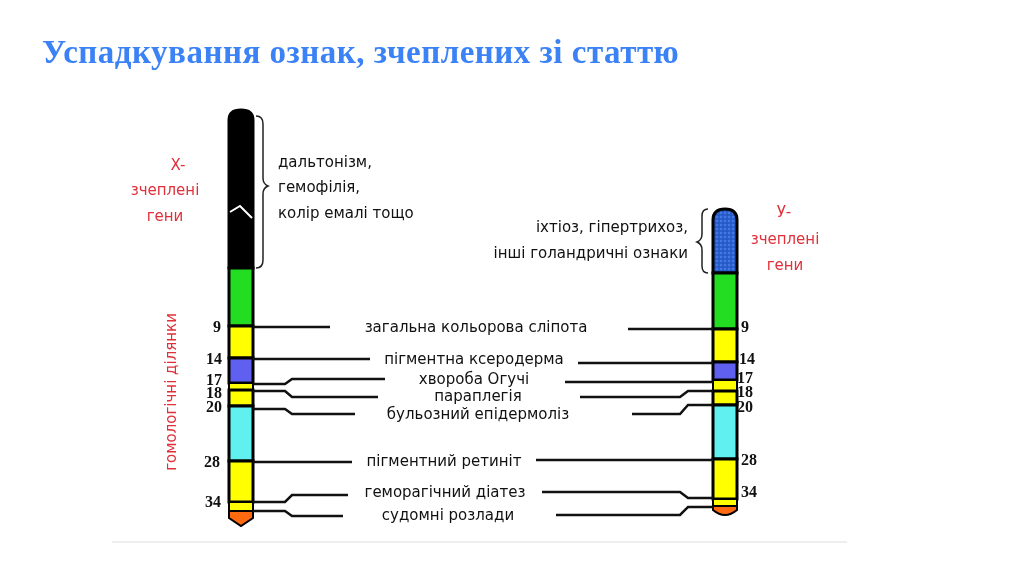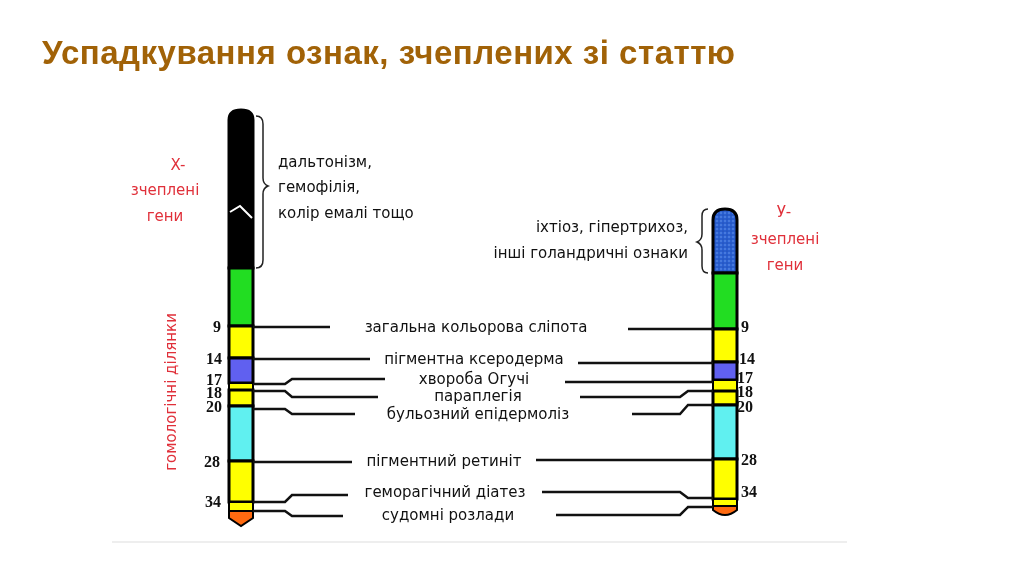--- a/index.html
+++ b/index.html
@@ -1,17 +1,17 @@
 <!DOCTYPE html>
 <html><head>
 <meta charset="utf-8">
 <style>
   html, body { margin:0; padding:0; background:#ffffff; }
   body { width:1024px; height:574px; position:relative; overflow:hidden; font-family:"DejaVu Sans", sans-serif; }
-  .title { position:absolute; left:42px; top:34px; font-family:Liberation Sans, sans-serif; font-weight:bold; font-size:33px; color:#a16207; letter-spacing:0.5px; white-space:nowrap; }
+  .title { position:absolute; left:42px; top:34px; font-family:Liberation Serif, serif; font-weight:bold; font-size:33px; color:#3b82f6; letter-spacing:0.5px; white-space:nowrap; }
   svg { position:absolute; left:0; top:0; }
   .lbl { font-family:"DejaVu Sans", sans-serif; font-size:15px; fill:#111; }
   .red { font-family:"DejaVu Sans", sans-serif; font-size:15px; fill:#e0303a; }
   .num { font-family:"Liberation Serif", serif; font-weight:bold; font-size:16px; fill:#111; }
   .baseline { position:absolute; left:112px; top:541px; width:735px; height:2px; background:#eeeeee; }
 </style>
 </head>
 <body>
 
 <div class="title">Успадкування ознак, зчеплених зі статтю</div>

